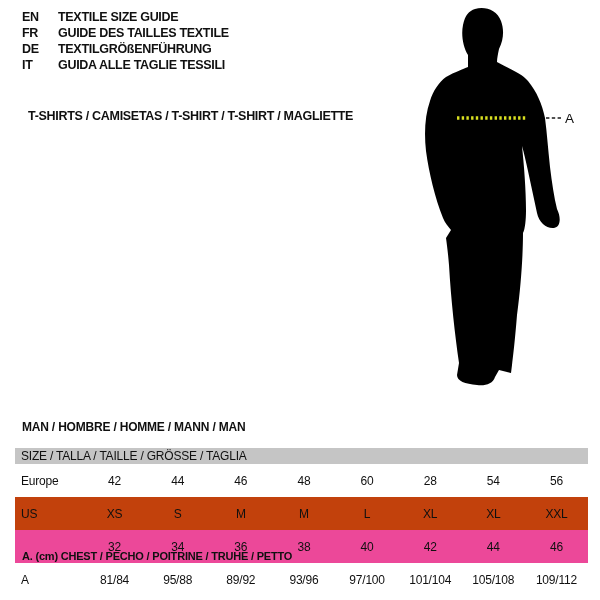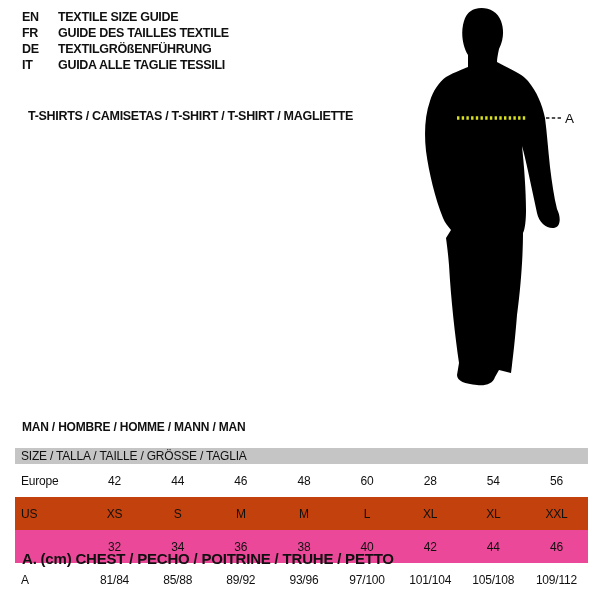--- a/index.html
+++ b/index.html
@@ -17,21 +17,21 @@
     font-weight:bold;font-size:12.5px;line-height:18px;letter-spacing:-0.3px;white-space:nowrap;margin-left:6px;}
   .figure-wrap{position:absolute;left:415px;top:5px;width:185px;height:390px;}
   .section-title{position:absolute;top:420px;left:22px;
     font-weight:bold;font-size:12px;letter-spacing:-0.2px;white-space:nowrap;}
   .size-table{position:absolute;top:448px;left:15px;width:573px;font-size:12px;letter-spacing:-0.2px;}
   .t-header{height:16px;line-height:16px;padding-left:6px;box-sizing:border-box;white-space:nowrap;}
   .t-row{display:grid;grid-template-columns:68px repeat(8,1fr);height:33px;align-items:center;}
   .t-row .cell{text-align:center;}
   .t-row .label{text-align:left;padding-left:6px;}
   .footnote{position:absolute;top:550px;left:22px;
-    font-weight:bold;font-size:15px;letter-spacing:-0.2px;white-space:nowrap;}
+    font-weight:bold;font-size:11px;letter-spacing:-0.2px;white-space:nowrap;}
 </style>
 </head>
 <body style="color: rgb(16, 16, 16);">
 
 <div class="lang-list">
 
     <div class="lang-row">
       <span class="lang-code">EN</span>
       <span class="lang-title">TEXTILE SIZE GUIDE</span>
     </div>
@@ -136,21 +136,21 @@
         <div class="cell">38</div>
         <div class="cell">40</div>
         <div class="cell">42</div>
         <div class="cell">44</div>
         <div class="cell">46</div>
       </div>
 
       <div class="t-row">
         <div class="cell label">A</div>
         <div class="cell">81/84</div>
-        <div class="cell">85/88</div>
+        <div class="cell">95/88</div>
         <div class="cell">89/92</div>
         <div class="cell">93/96</div>
         <div class="cell">97/100</div>
         <div class="cell">101/104</div>
         <div class="cell">105/108</div>
         <div class="cell">109/112</div>
       </div>
     </div>
 </div>
 

